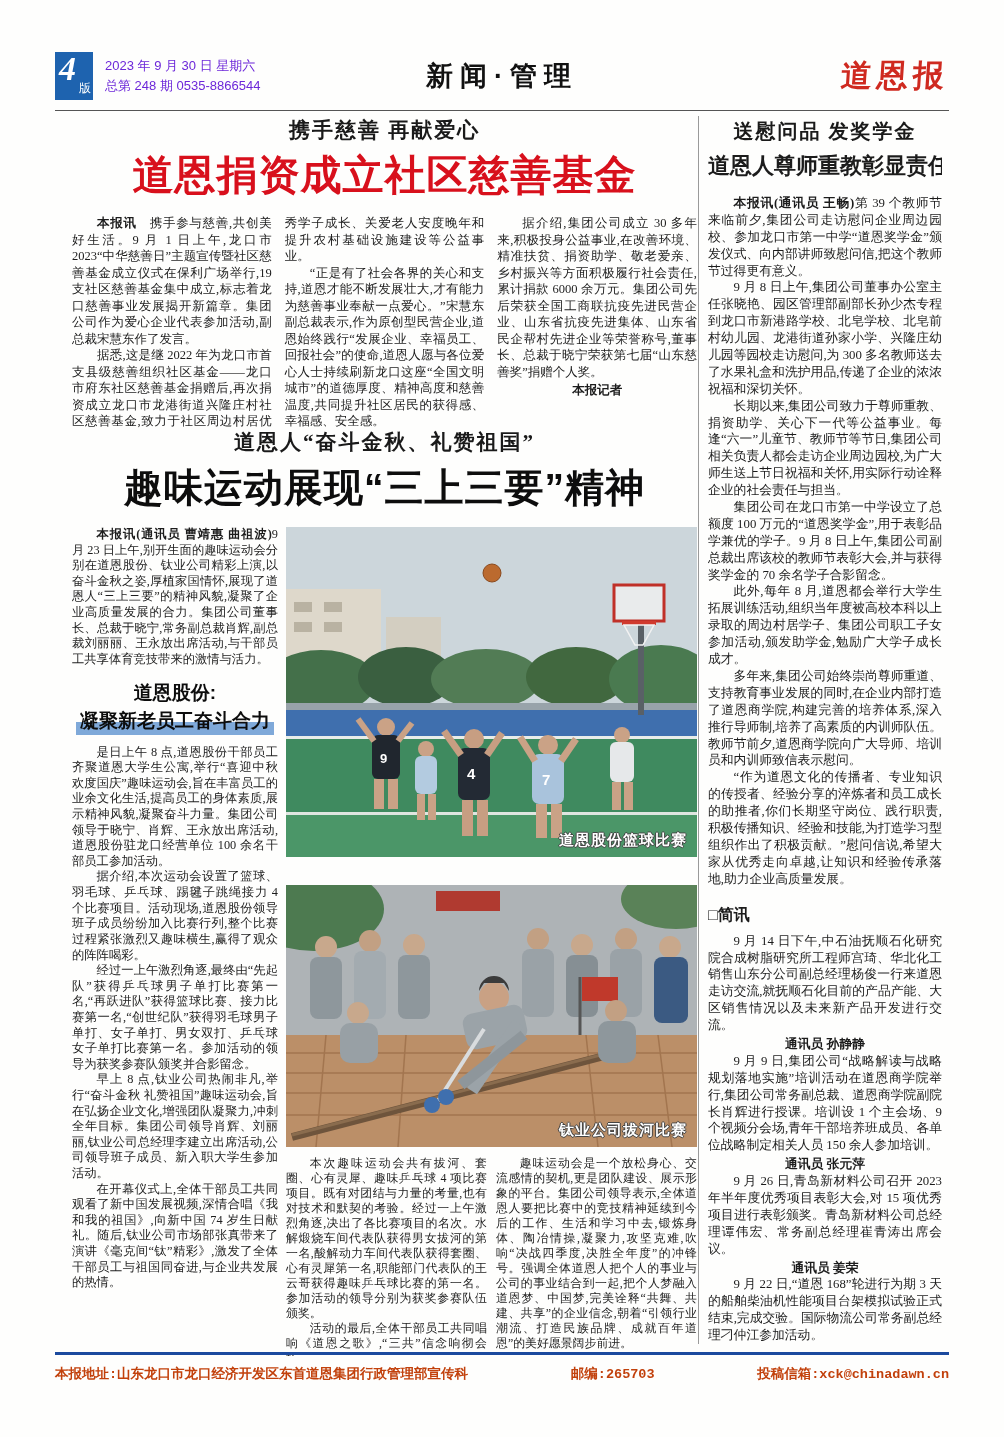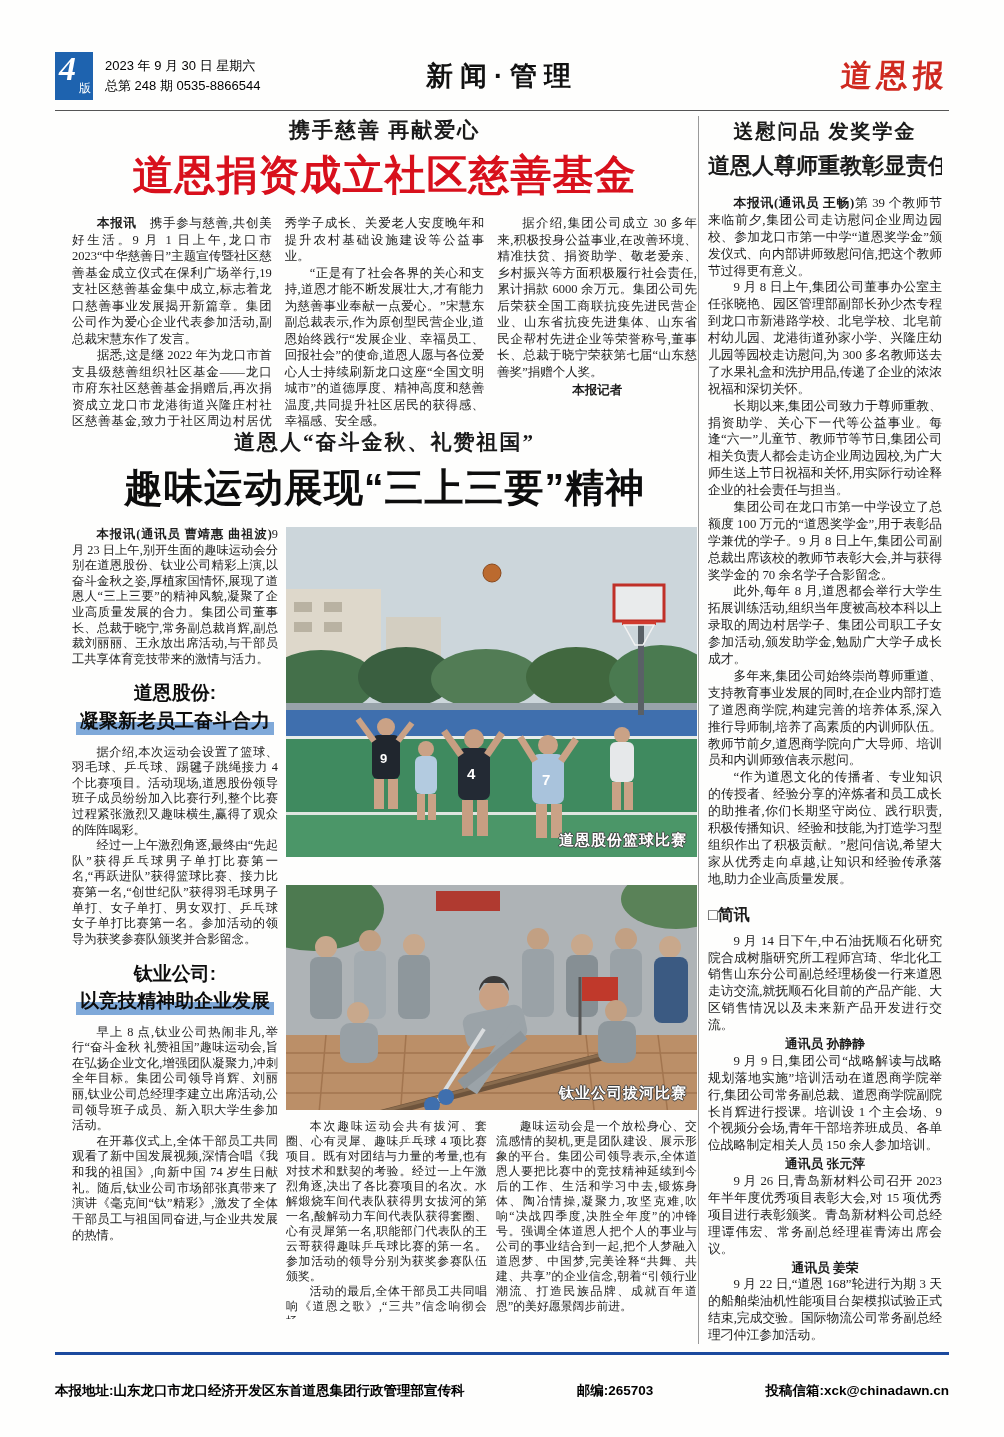--- a/index.html
+++ b/index.html
@@ -5,21 +5,21 @@
   html,body{margin:0;padding:0;background:#ffffff;}
   .page{position:relative;width:1004px;height:1437px;background:#fefefd;overflow:hidden;
         font-family:"Liberation Serif","DejaVu Serif",serif;color:#1c1c1c;}
 
   
   .header{position:absolute;left:55px;top:48px;width:894px;height:56px;display:flex;align-items:center;}
   .page-badge{width:38px;height:48px;background:#1e63af;color:#fff;position:relative;flex:0 0 auto;}
   .page-badge .num{position:absolute;left:4px;top:-2px;font-size:34px;font-weight:bold;font-style:italic;
                    font-family:"Liberation Serif",serif;}
   .page-badge .ban{position:absolute;right:2px;bottom:3px;font-size:12px;}
-  .issue-block{margin-left:12px;font-size:13px;line-height:1.55;color:#000000;
+  .issue-block{margin-left:12px;font-size:13px;line-height:1.55;color:#6d28d9;
                font-family:"Liberation Sans","DejaVu Sans",sans-serif;}
   .section-title{position:absolute;left:0;right:0;text-align:center;font-size:27px;font-weight:900;
                  letter-spacing:7px;color:#111;font-family:"Liberation Sans","DejaVu Sans",sans-serif;}
   .masthead{margin-left:auto;color:#cf2a20;font-size:31px;font-weight:bold;letter-spacing:5px;
             font-family:"Liberation Serif","DejaVu Serif",serif;transform:skewX(-4deg);z-index:2;}
   .header-rule{position:absolute;left:55px;top:110px;width:894px;height:1px;background:#555;}
 
   
   .para{text-indent:2em;margin:0;text-align:justify;}
   .lead{font-weight:bold;}
@@ -52,33 +52,33 @@
   .mid-headline{margin:5px 0 12px;text-align:center;color:#0d0d0d;font-size:39px;font-weight:900;
                 letter-spacing:1px;font-family:"Liberation Sans","DejaVu Sans",sans-serif;white-space:nowrap;}
   .mid-body{display:flex;gap:8px;}
   .mid-left{flex:0 0 206px;font-size:12.3px;line-height:1.27;height:818px;overflow:hidden;}
   .subhead{margin:12px 4px 10px;text-align:center;font-family:"Liberation Sans","DejaVu Sans",sans-serif;
            font-weight:900;font-size:19px;line-height:1.45;color:#0c0c0c;}
   .subhead .line2{display:block;background-image:linear-gradient(to bottom,transparent 52%,#7fa9d9 52%);}
   .mid-right{flex:1 1 auto;width:411px;}
   .photo{position:relative;width:411px;overflow:hidden;background:#777;}
   .photo-1{height:330px;margin-bottom:8px;}
-  .photo-2{height:225px;margin-top:28px;}
+  .photo-2{height:262px;margin-top:28px;}
   .photo svg{display:block;}
   .photo-caption{position:absolute;right:10px;bottom:7px;color:#fff;font-weight:bold;font-size:15px;
                  font-family:Liberation Mono, monospace;letter-spacing:1px;
                  text-shadow:-1px 0 #444,1px 0 #444,0 -1px #444,0 1px #444;}
   .mid-bottom{display:flex;gap:9px;margin-top:9px;}
   .mid-bottom .bcol{flex:1 1 0;font-size:11.9px;line-height:1.26;height:200px;overflow:hidden;}
 
   
   .footer{position:absolute;left:55px;top:1352px;width:894px;}
   .footer-line{height:3px;background:#1c4a9e;}
-  .footer-row{display:flex;justify-content:space-between;align-items:baseline;margin-top:27px;
-              font-family:Liberation Sans, sans-serif;font-weight:bold;font-size:13.5px;color:#000000;}
+  .footer-row{display:flex;justify-content:space-between;align-items:baseline;margin-top:10px;
+              font-family:Liberation Mono, monospace;font-weight:bold;font-size:13.5px;color:#c2410c;}
 
   .jersey{fill:#ffffff;font-family:"Liberation Sans","DejaVu Sans",sans-serif;font-weight:bold;}
 </style>
 </head>
 <body>
 
 <div class="page">
 
   <div class="header">
     <div class="page-badge">
@@ -139,27 +139,24 @@
 
     <div class="mid-body">
 
       <div class="mid-left">
         <p class="para"><span class="lead">本报讯(通讯员 曹靖惠 曲祖波)</span><span>9 月 23 日上午,别开生面的趣味运动会分别在道恩股份、钛业公司精彩上演,以奋斗金秋之姿,厚植家国情怀,展现了道恩人“三上三要”的精神风貌,凝聚了企业高质量发展的合力。集团公司董事长、总裁于晓宁,常务副总裁肖辉,副总裁刘丽丽、王永放出席活动,与干部员工共享体育竞技带来的激情与活力。</span></p>
 
         <div class="subhead">
           <span>道恩股份:</span>
           <span class="line2">凝聚新老员工奋斗合力</span>
         </div>
+        <p class="para">是日上午 8 点,道恩股份干部员工齐聚道恩大学生公寓,举行“喜迎中秋 欢度国庆”趣味运动会,旨在丰富员工的业余文化生活,提高员工的身体素质,展示精神风貌,凝聚奋斗力量。集团公司领导于晓宁、肖辉、王永放出席活动,道恩股份驻龙口经营单位 100 余名干部员工参加活动。</p>
         <p class="para">据介绍,本次运动会设置了篮球、羽毛球、乒乓球、踢毽子跳绳接力 4 个比赛项目。活动现场,道恩股份领导班子成员纷纷加入比赛行列,整个比赛过程紧张激烈又趣味横生,赢得了观众的阵阵喝彩。</p>
         <p class="para">经过一上午激烈角逐,最终由“先起队”获得乒乓球男子单打比赛第一名,“再跃进队”获得篮球比赛、接力比赛第一名,“创世纪队”获得羽毛球男子单打、女子单打、男女双打、乒乓球女子单打比赛第一名。参加活动的领导为获奖参赛队颁奖并合影留念。</p>
 
-        <div class="subhead">
-          <span>钛业公司:</span>
-          <span class="line2">以竞技精神助企业发展</span>
-        </div>
         <p class="para">早上 8 点,钛业公司热闹非凡,举行“奋斗金秋 礼赞祖国”趣味运动会,旨在弘扬企业文化,增强团队凝聚力,冲刺全年目标。集团公司领导肖辉、刘丽丽,钛业公司总经理李建立出席活动,公司领导班子成员、新入职大学生参加活动。</p>
         <p class="para">在开幕仪式上,全体干部员工共同观看了新中国发展视频,深情合唱《我和我的祖国》,向新中国 74 岁生日献礼。随后,钛业公司市场部张真带来了演讲《毫克间“钛”精彩》,激发了全体干部员工与祖国同奋进,与企业共发展的热情。</p>
       </div>
 
       <div class="mid-right">
 
         <div class="photo photo-1">
           <svg width="411" height="330" viewBox="0 0 411 330" xmlns="http://www.w3.org/2000/svg">
             <rect x="0" y="0" width="411" height="185" fill="#ccd6db"></rect>
             <rect x="0" y="62" width="95" height="95" fill="#ded8cb"></rect>

